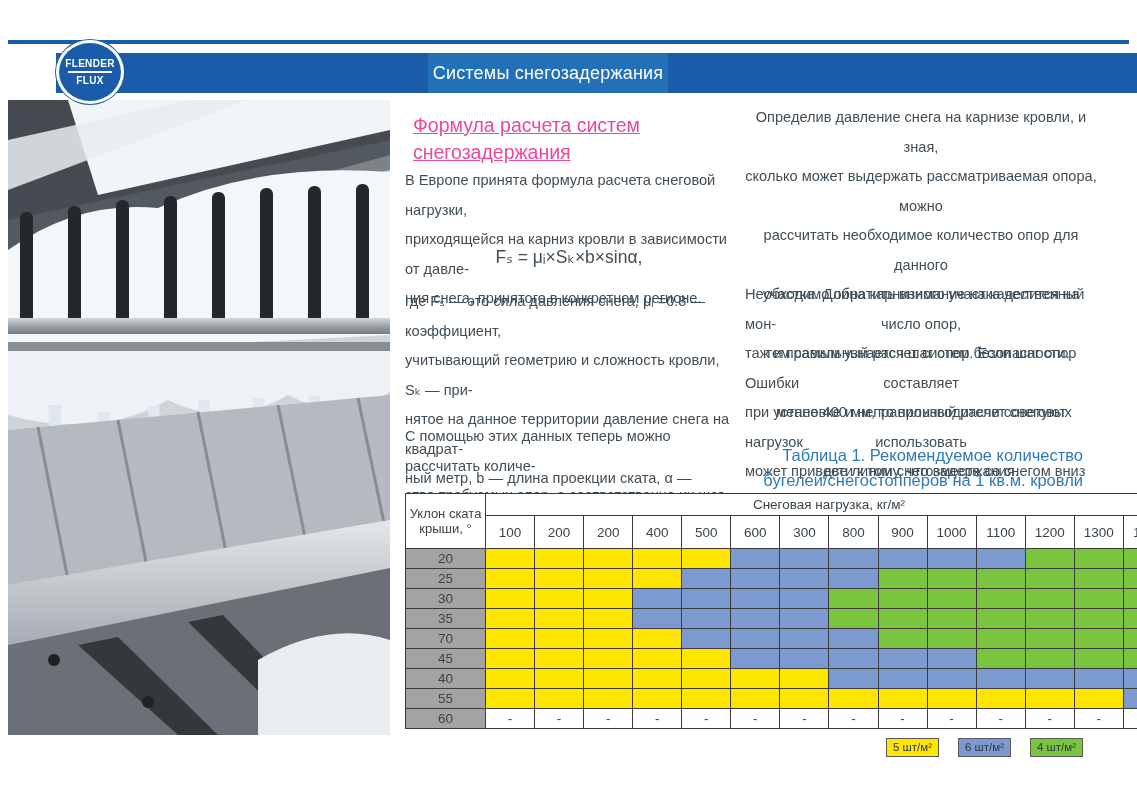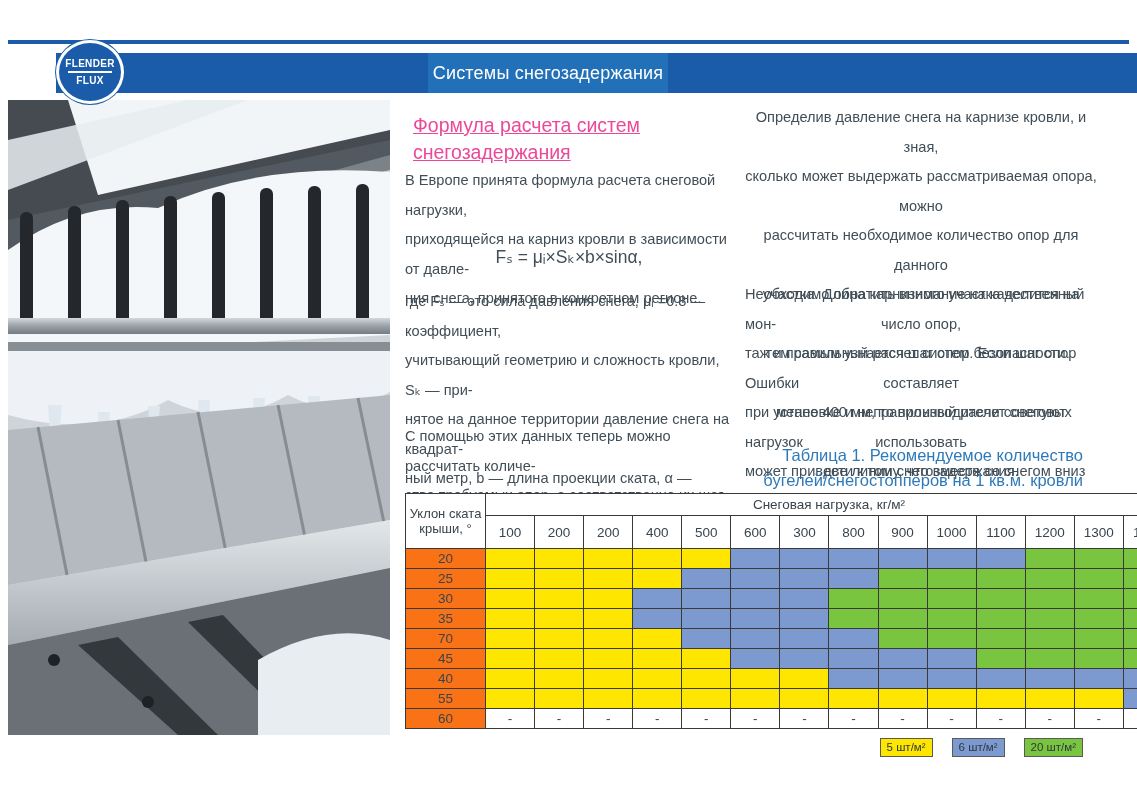--- a/index.html
+++ b/index.html
@@ -40,21 +40,21 @@
   table.snow{position:absolute;left:405px;top:493px;width:768px;border-collapse:collapse;
     table-layout:fixed;font-size:13.5px;color:#39444c;}
   table.snow td{border:1px solid #3a3a3a;text-align:center;padding:0;vertical-align:middle;
     overflow:hidden;}
   td.corner{width:79px;font-size:13px;line-height:15px;background:#fff;}
   tr.h1{height:22px;}
   tr.h2{height:33px;}
   tbody tr{height:20px;}
   td.load-h{background:#fff;}
   td.col-h{background:#fff;}
-  td.row-label{background:#f97316;}
+  td.row-label{background:#a3a3a3;}
   td.dash-cell{background:#fff;color:#39444c;}
   
   .legend{position:absolute;top:738px;right:54px;display:flex;gap:19px;}
   .legend-box{display:inline-block;border:1px solid #5a5a5a;font-size:11.5px;line-height:15px;
     padding:1px 6px;color:#2e3840;}
 </style>
 </head>
 <body>
 
 <div class="top-rule" style="background: rgb(26, 92, 169);"></div>
@@ -342,14 +342,14 @@
         <td class="dash-cell">-</td>
         <td class="dash-cell">-</td>
         <td class="dash-cell">-</td>
       </tr>
     </tbody>
 </table>
 
 <div class="legend" id="legend">
     <span class="legend-box" style="background: rgb(255, 230, 0);">5 шт/м²</span>
     <span class="legend-box" style="background: rgb(125, 154, 208);">6 шт/м²</span>
-    <span class="legend-box" style="background: rgb(121, 197, 63);">20 шт/м²</span>
+    <span class="legend-box" style="background: rgb(121, 197, 63);">4 шт/м²</span>
   </div>
 
 </body></html>

